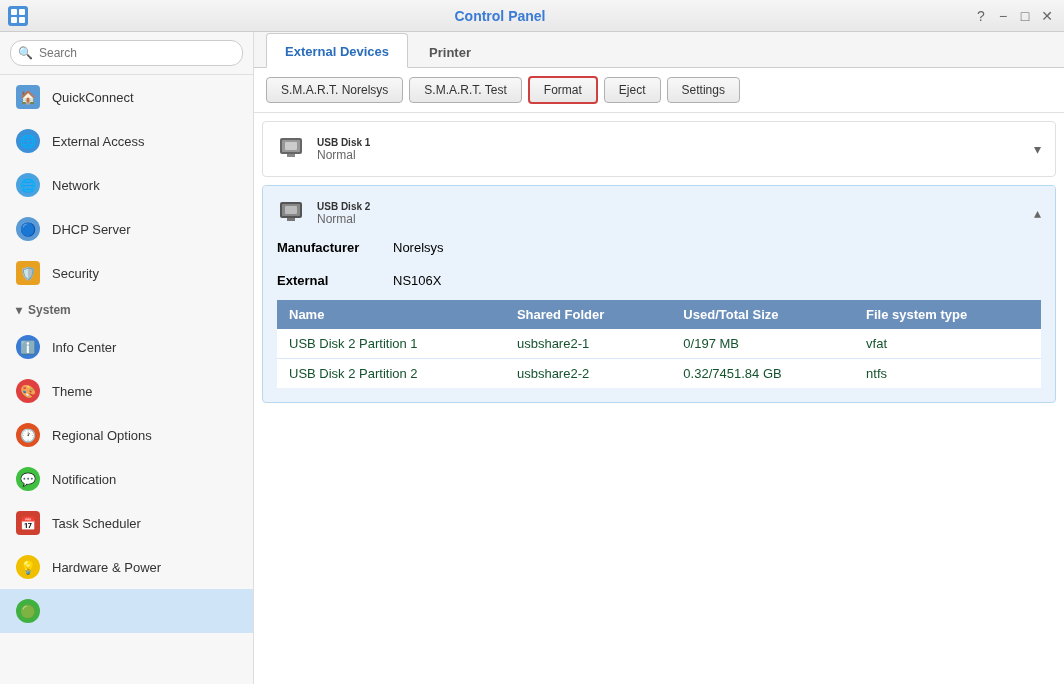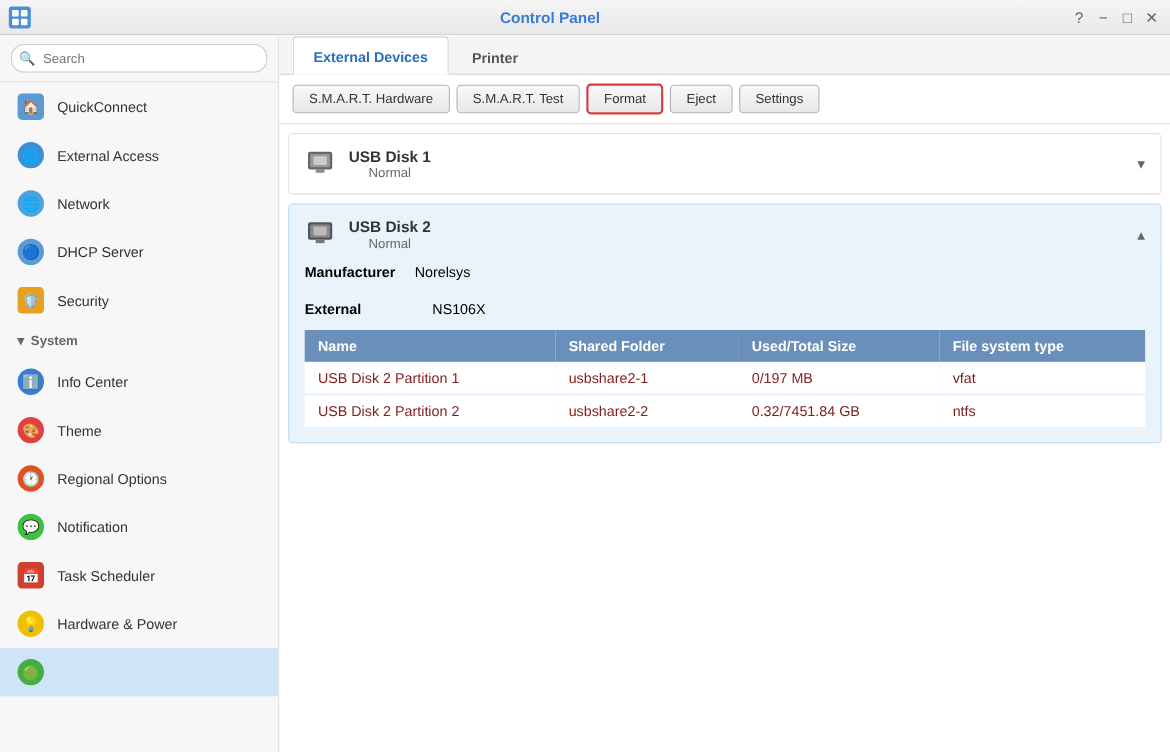--- a/index.html
+++ b/index.html
@@ -162,22 +162,22 @@
       overflow: hidden;
     }
     .disk-header {
       display: flex;
       align-items: center;
       padding: 10px 14px;
       cursor: pointer;
       gap: 12px;
     }
     .disk-icon { font-size: 22px; color: #555; }
-    .disk-name { font-size: 14px; font-weight: 600; color: #333; }
-    .disk-status { font-size: 12px; color: #666; text-align: center; }
+    .disk-name { font-size: 10px; font-weight: 600; color: #333; }
+    .disk-status { font-size: 12px; color: #666; }
     .disk-expand { margin-left: auto; color: #666; font-size: 14px; }
 
     
     .disk-item.expanded { background: #eaf3fb; border-color: #b8d8f0; }
     .disk-item.expanded .disk-header { background: #eaf3fb; }
     .disk-details { padding: 0 14px 14px 14px; }
     .disk-meta { display: flex; gap: 40px; margin-bottom: 12px; }
 
     
     .partitions-table { width: 100%; border-collapse: collapse; font-size: 13px; }
@@ -185,21 +185,21 @@
       background: #6a8fba;
       color: white;
       padding: 7px 12px;
       text-align: left;
       font-weight: 600;
     }
     .partitions-table td {
       padding: 7px 12px;
       border-bottom: 1px solid #d8e8f8;
       background: white;
-      color: #7f1d1d;
+      color: #14532d;
     }
     .partitions-table tr:last-child td { border-bottom: none; }
 
     
     ::-webkit-scrollbar { width: 6px; }
     ::-webkit-scrollbar-track { background: #f0f0f0; }
     ::-webkit-scrollbar-thumb { background: #c0c0c0; border-radius: 3px; }
   </style>
 </head>
 <body>
@@ -300,21 +300,21 @@
   </div>
 
   <div class="content">
 
     <div class="tabs-bar">
       <div class="tab active">External Devices</div>
       <div class="tab">Printer</div>
     </div>
 
     <div class="toolbar">
-      <button class="toolbar-btn">S.M.A.R.T. Hardware</button>
+      <button class="toolbar-btn">S.M.A.R.T. Norelsys</button>
       <button class="toolbar-btn">S.M.A.R.T. Test</button>
       <button class="toolbar-btn highlighted">Format</button>
       <button class="toolbar-btn">Eject</button>
       <button class="toolbar-btn">Settings</button>
     </div>
 
     <div class="disk-list">
 
       <div class="disk-item">
         <div class="disk-header">
@@ -347,21 +347,21 @@
           <div>
             <div class="disk-name">USB Disk 2</div>
             <div class="disk-status">Normal</div>
           </div>
           <div class="disk-expand">▴</div>
         </div>
 
         <div class="disk-details">
 
           <div class="disk-meta">
-            <div style="display:flex; align-items:center; margin-bottom:6px;">
+            <div style="display:flex; gap:16px; align-items:center; margin-bottom:6px;">
               <span style="font-weight:600; min-width:100px;">Manufacturer</span>
               <span>Norelsys</span>
             </div>
           </div>
           <div style="display:flex; gap:16px; align-items:center; margin-bottom:12px;">
             <span style="font-weight:600; min-width:100px;">External</span>
             <span>NS106X</span>
           </div>
 
           <table class="partitions-table">

